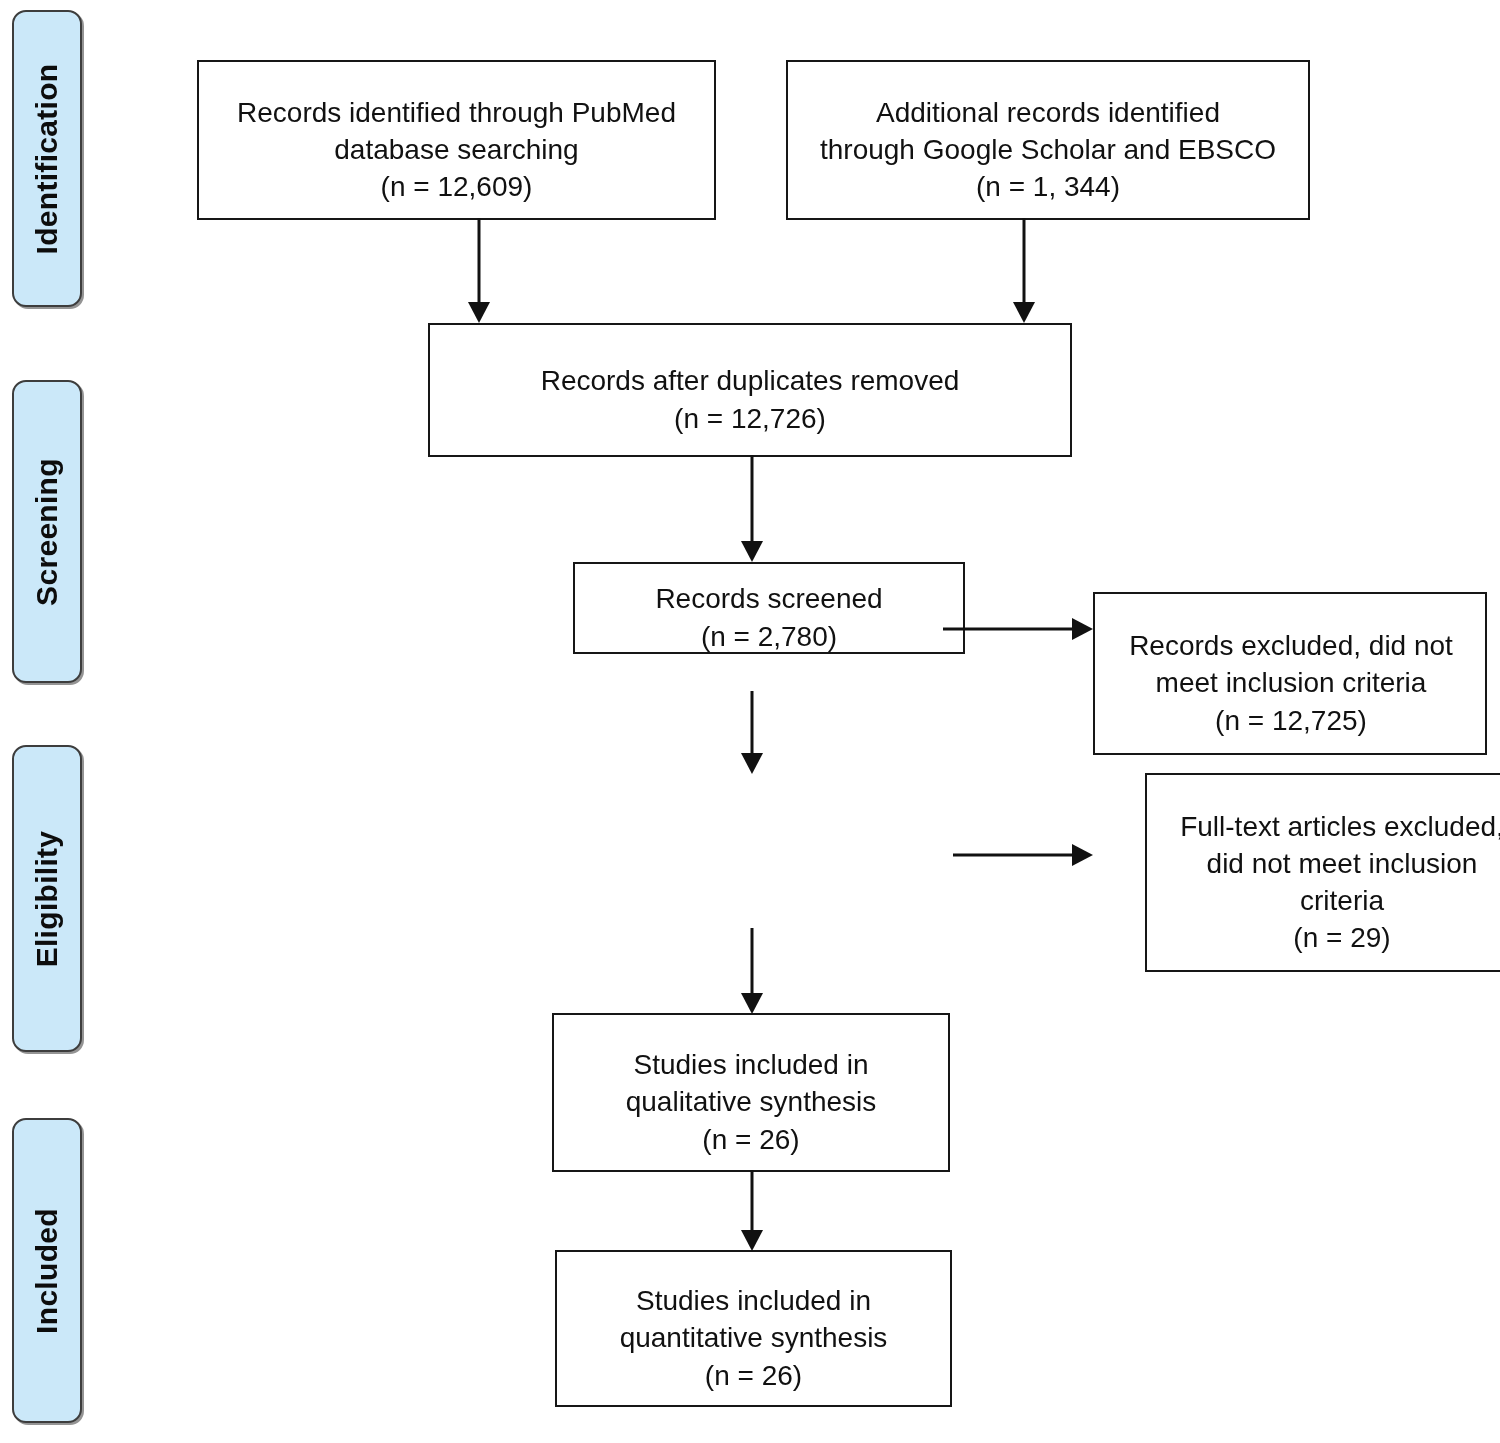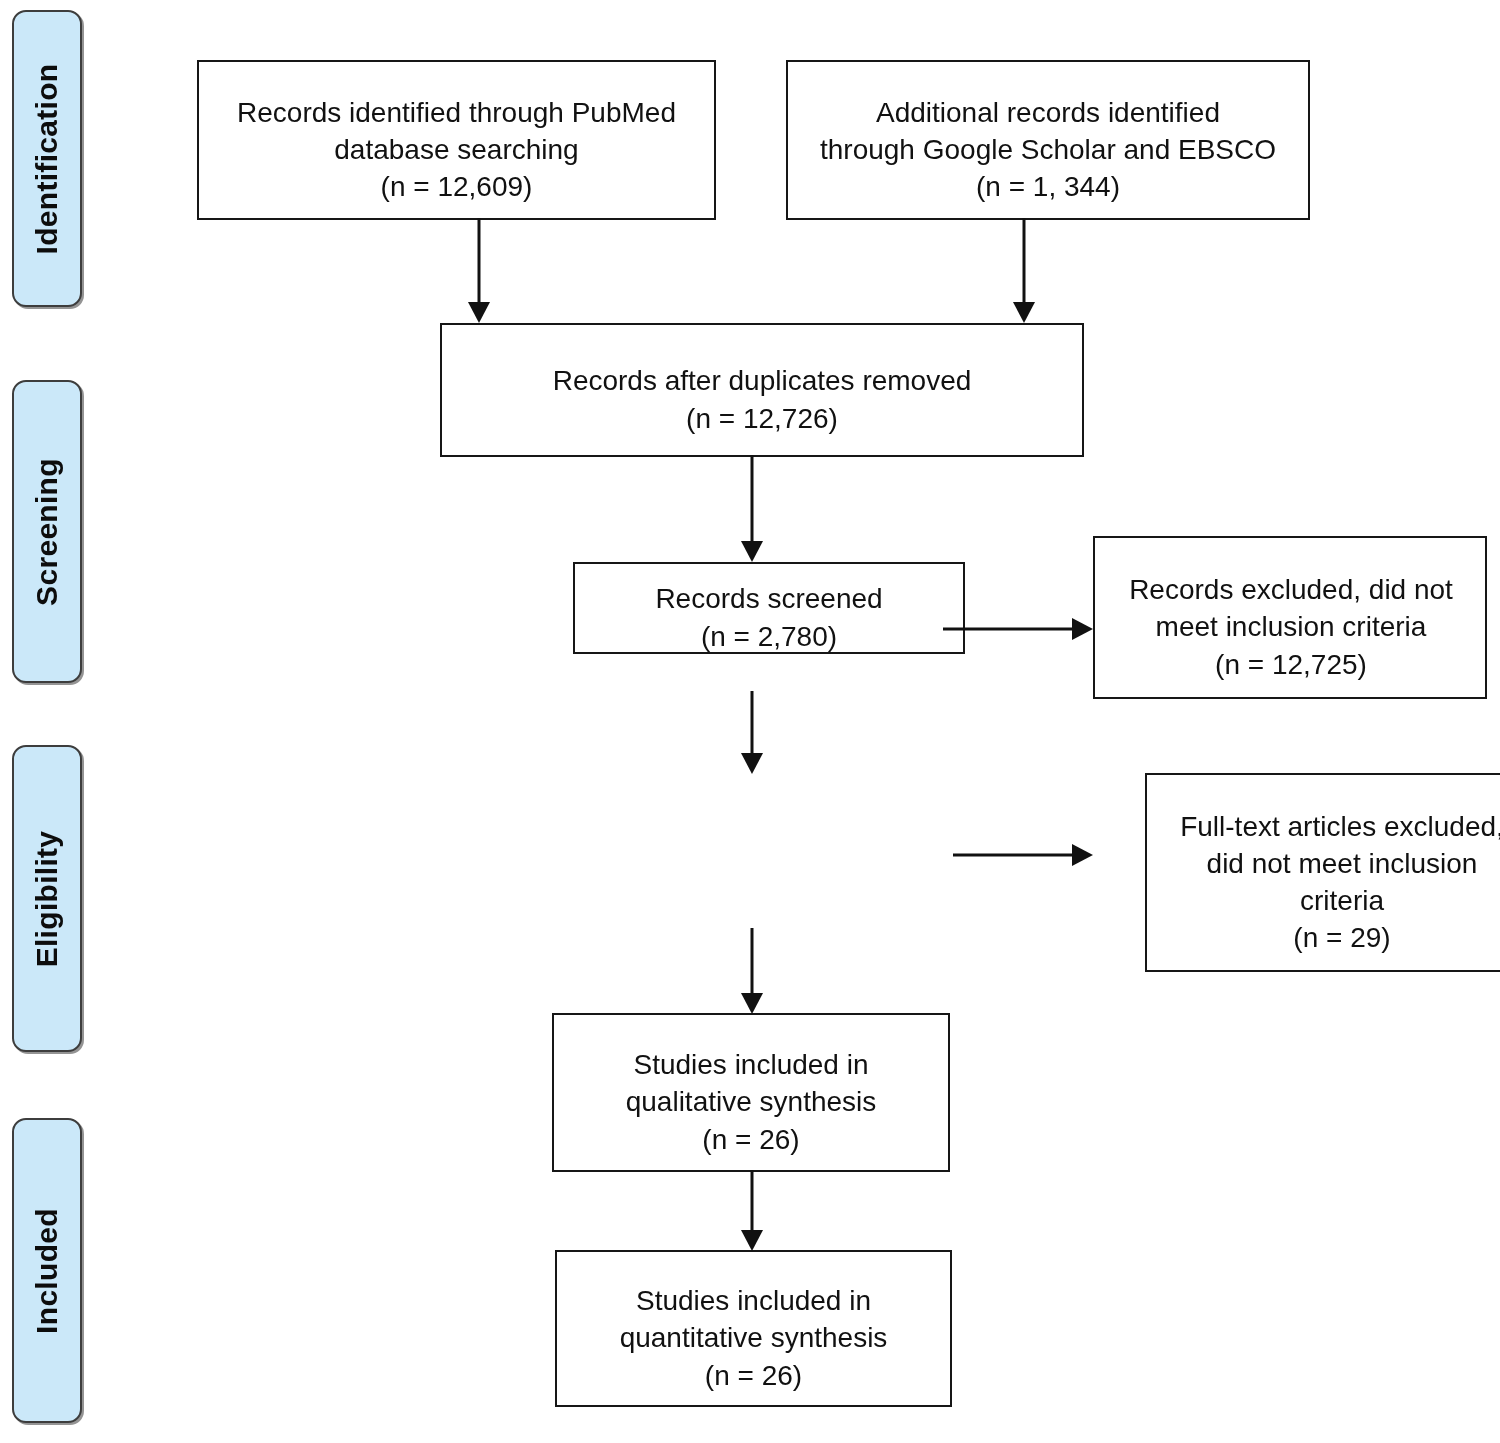--- a/index.html
+++ b/index.html
@@ -96,31 +96,31 @@
 database searching
 (n = 12,609)</span>
   </div>
 
   <div class="flow-box" style="left:786px; top:60px; width:524px; height:160px;justify-content:center;">
     <span class="box-text">Additional records identified
 through Google Scholar and EBSCO
 (n = 1, 344)</span>
   </div>
 
-  <div class="flow-box" style="left:440px; top:323px; width:644px; height:134px;">
+  <div class="flow-box" style="left:428px; top:323px; width:644px; height:134px;">
     <span class="box-text">Records after duplicates removed
 (n = 12,726)</span>
   </div>
 
   <div class="flow-box" style="left:573px; top:562px; width:392px; height:92px;">
     <span class="box-text">Records screened
 (n = 2,780)</span>
   </div>
 
-  <div class="flow-box" style="left:1093px; top:536px; width:394px; height:163px;padding-left:12px;">
+  <div class="flow-box" style="left:1093px; top:592px; width:394px; height:163px;padding-left:12px;">
     <span class="box-text">Records excluded, did not
 meet inclusion criteria
 (n = 12,725)</span>
   </div>
 
 
   <div class="flow-box" style="left:1145px; top:773px; width:394px; height:199px;">
     <span class="box-text">Full-text articles excluded,
 did not meet inclusion
 criteria

